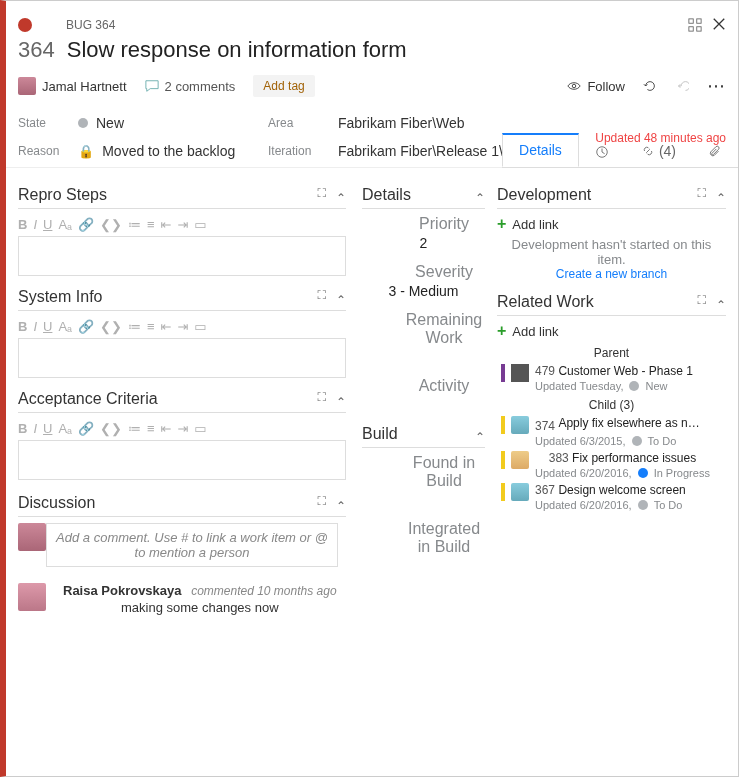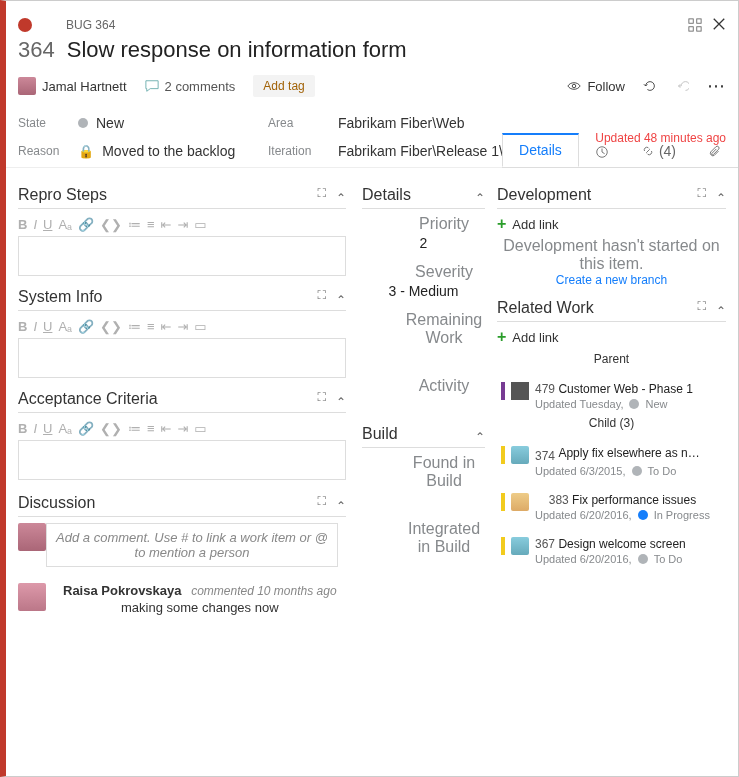--- a/index.html
+++ b/index.html
@@ -128,21 +128,21 @@
 
   .fld { margin: 6px 0 12px 0; }
   .flbl { color:#86898c; font-size:16px;margin-left:41px; }
   .fval { font-size: 14px; color:#222; margin-top:2px; }
 
   .addlink { display:flex; align-items:center; gap:6px; color:#333; margin:4px 0;}
   .plus { color:#2a9d2a; font-size:16px; font-weight:bold; }
   .link { color:#157efb; font-size:12px; }
 
   .rel-grp { font-size:12px; color:#333; margin-top:6px;}
-  .rel-item { display:flex; gap:6px; align-items:flex-start; margin-top:16px; padding-left:4px;}
+  .rel-item { display:flex; gap:6px; align-items:flex-start; margin-top:4px; padding-left:4px;}
   .relbar { width:4px; height:18px; display:inline-block;}
   .relbar.purple { background:#773b93;}
   .relbar.yellow { background:#f2cb1d;}
   .rel-body { font-size:12px; }
   .rel-id { color:#555; }
   .rel-title { color:#222; }
   .rel-meta { color:#86898c; font-size:11px; display:flex; align-items:center; gap:6px; margin-top:2px;}
   .muted { color:#86898c;}
   .ellips { white-space:nowrap; overflow:hidden; text-overflow:ellipsis; max-width:165px; display:inline-block;}
 
@@ -405,21 +405,21 @@
           <span>Development</span>
           <span class="hbtns">
               <span class="expand">⛶</span>
               <span class="chev"></span>
             </span>
         </div>
         <div class="addlink">
           <span class="plus">+</span>
           <span>Add link</span>
         </div>
-        <div class="muted" style="font-size:16px;">Development hasn't started on this item.</div>
+        <div class="muted" style="font-size:13px;">Development hasn't started on this item.</div>
         <div class="link">Create a new branch</div>
       </div>
 
       <div class="sect">
         <div class="sect-h">
           <span>Related Work</span>
           <span class="hbtns">
               <span class="expand">⛶</span>
               <span class="chev"></span>
             </span>

